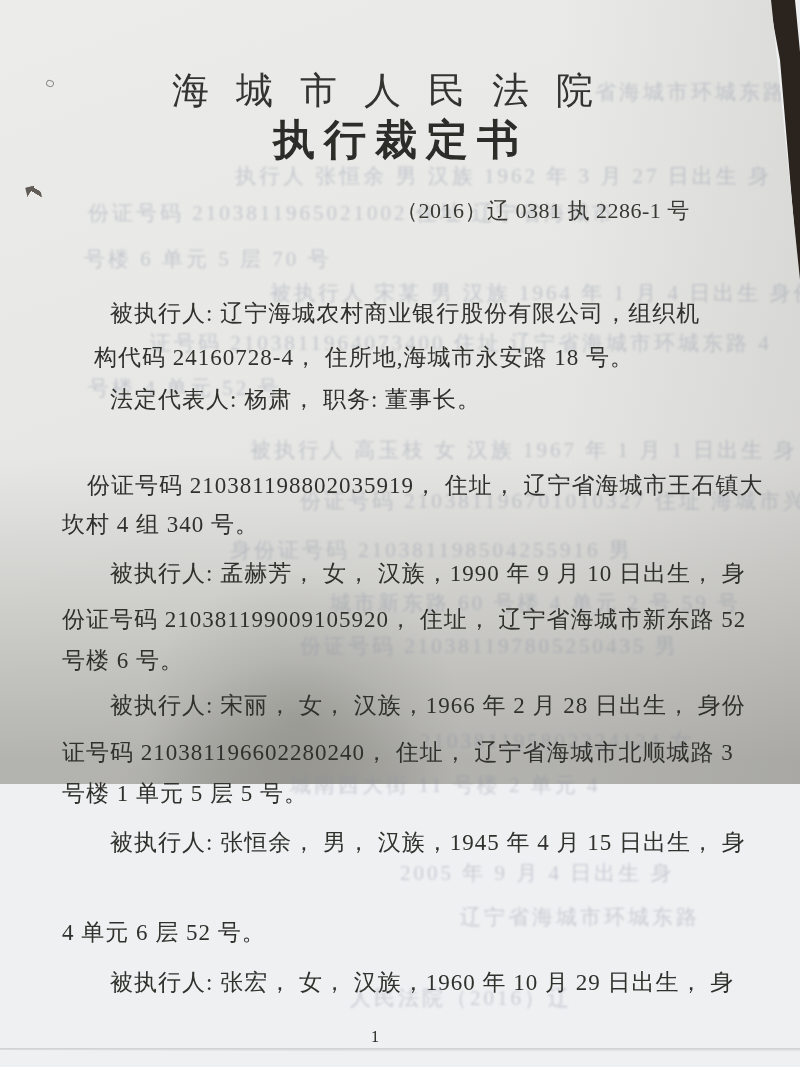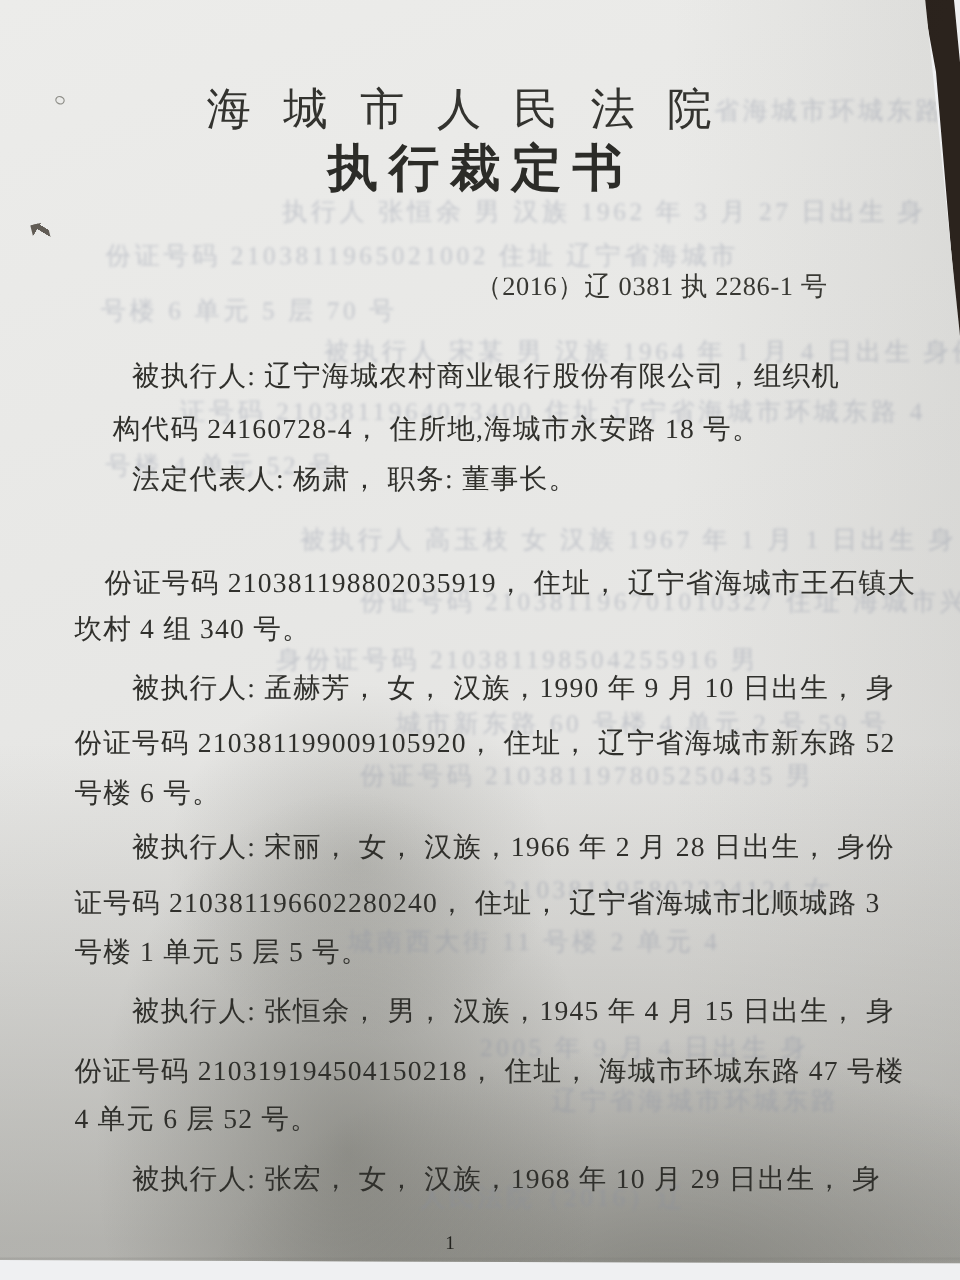--- a/index.html
+++ b/index.html
@@ -13,21 +13,21 @@
 
   
   .corner-wedge{
     position:absolute; left:0; top:0; width:800px; height:1067px;
     background:linear-gradient(100deg,#14100d 0%,#2b231d 80%);
     clip-path:polygon(769px 0px, 795px 0px, 800px 52px, 800px 296px, 780px 60px);
   }
 
   
   .paper{
-    position:absolute; left:0; top:0; width:800px; height:1067px;
+    position:absolute; left:0; top:0; width:800px; height:784px;
     clip-path:polygon(0 0, 771px 0, 800px 280px, 800px 1053px, 0 1050px);
     background:
       radial-gradient(ellipse 300px 430px at 290px 960px, rgba(84,84,76,.42), rgba(84,84,76,0) 70%),
       radial-gradient(ellipse 230px 215px at 300px 720px, rgba(96,96,88,.26), rgba(96,96,88,0) 70%),
       radial-gradient(ellipse 540px 310px at 560px 1090px, rgba(82,82,74,.48), rgba(82,82,74,0) 72%),
       linear-gradient(180deg, rgba(110,110,102,0) 58%, rgba(110,110,102,.20) 78%, rgba(95,95,87,.36) 97%),
       linear-gradient(90deg, rgba(128,128,122,0) 70%, rgba(128,128,122,.13) 100%),
       linear-gradient(160deg, #ececea 0%, #e7e7e5 45%, #dfdedc 100%);
   }
   .paper-bottom-edge{
@@ -57,21 +57,21 @@
   
   .court{
     position:absolute; left:172px; top:66px; white-space:nowrap;
     font-size:37px; letter-spacing:27px; color:#33332f;
   }
   .doc-title{
     position:absolute; left:236px; top:112px; white-space:nowrap;
     font-size:42px; font-weight:bold; letter-spacing:9px; color:#2c2c28;margin-left:37px;
   }
   .case-no{
-    position:absolute; left:396px; top:224px; white-space:nowrap;
+    position:absolute; left:396px; top:196px; white-space:nowrap;
     font-size:22px; letter-spacing:.5px; color:#383833;
   }
   .bline{
     position:absolute; white-space:nowrap;
     font-size:23px; letter-spacing:1px; color:#30302c;
   }
   .indent{ left:110px; } .cont{ left:62px; }
   .pageno{
     position:absolute; left:371px; top:1028px;
     font-size:16px; color:#23231f;
@@ -116,21 +116,20 @@
     <div class="bline indent" style="top:384px;">法定代表人: 杨肃， 职务: 董事长。</div>
     <div class="bline cont" style="top:470px;margin-left:25px;">份证号码 210381198802035919， 住址， 辽宁省海城市王石镇大</div>
     <div class="bline cont" style="top:509px;">坎村 4 组 340 号。</div>
     <div class="bline indent" style="top:558px;">被执行人: 孟赫芳， 女， 汉族，1990 年 9 月 10 日出生， 身</div>
     <div class="bline cont" style="top:604px;">份证号码 210381199009105920， 住址， 辽宁省海城市新东路 52</div>
     <div class="bline cont" style="top:645px;">号楼 6 号。</div>
     <div class="bline indent" style="top:690px;">被执行人: 宋丽， 女， 汉族，1966 年 2 月 28 日出生， 身份</div>
     <div class="bline cont" style="top:737px;">证号码 210381196602280240， 住址， 辽宁省海城市北顺城路 3</div>
     <div class="bline cont" style="top:778px;">号楼 1 单元 5 层 5 号。</div>
     <div class="bline indent" style="top:827px;">被执行人: 张恒余， 男， 汉族，1945 年 4 月 15 日出生， 身</div>
-    <div class="bline cont" style="top:877px;">份证号码 210319194504150218， 住址， 海城市环城东路 47 号楼</div>
     <div class="bline cont" style="top:917px;">4 单元 6 层 52 号。</div>
-    <div class="bline indent" style="top:967px;">被执行人: 张宏， 女， 汉族，1968 年 10 月 29 日出生， 身</div>
+    <div class="bline indent" style="top:967px;">被执行人: 张宏， 女， 汉族，1960 年 10 月 29 日出生， 身</div>
 
     <div class="pageno">1</div>
 
     <div class="paper-bottom-edge"></div>
   </div>
 </div>
 
 </body></html>

